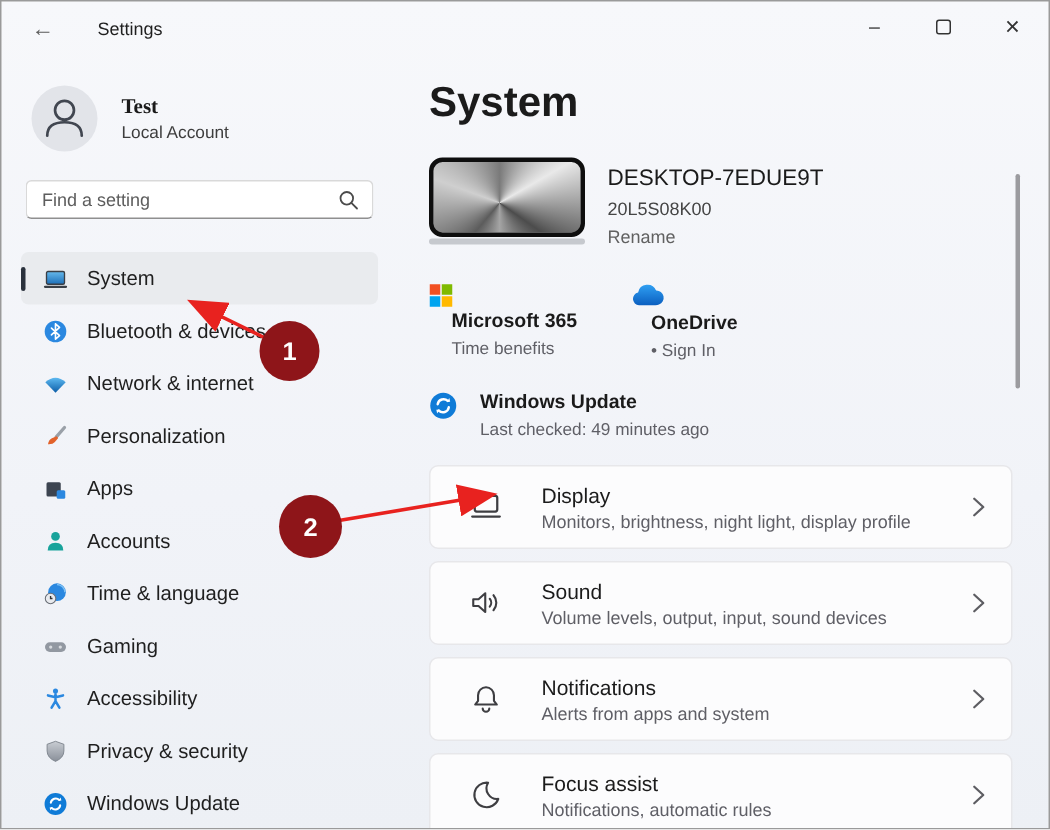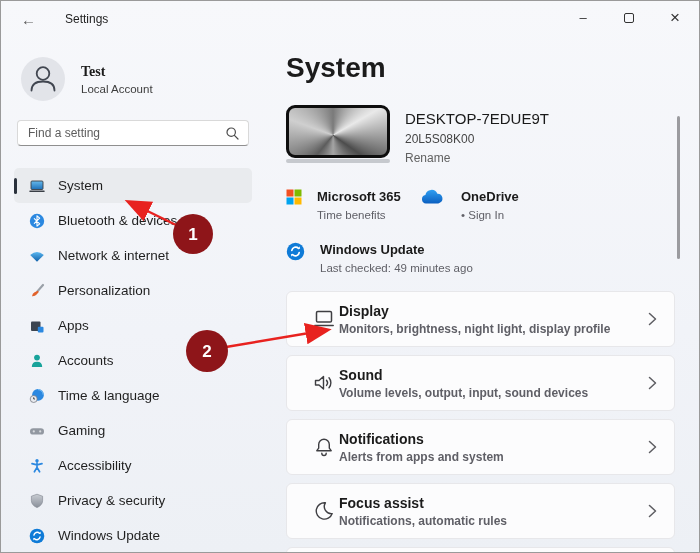--- a/index.html
+++ b/index.html
@@ -50,32 +50,32 @@
   .thumb-frame { width:104px; height:53px; border:3px solid #0e0e0e; border-radius:9px;
     background:conic-gradient(from 220deg at 45% 58%, #5c5c5c, #cfcfcf 70deg, #7a7a7a 140deg, #e9e9e9 200deg, #4c4c4c 265deg, #a5a5a5 320deg, #5c5c5c);
   }
   .thumb-base { margin-top:1px; height:4px; border-radius:2px; background:#c6c9ce; }
   .device-text { margin-left:15px; padding-top:5px; }
   .device-name { font-size:15px; font-weight:normal; color:#1a1a1a; }
   .device-model { font-size:12px; color:#454545; margin-top:5px; }
   .device-rename { font-size:12px; color:#616161; margin-top:5px; cursor:default; }
   
   .promo-row { display:flex; margin-top:22px; }
-  .promo { display:flex; }
+  .promo { display:flex;flex-direction:column; }
   .promo1 { width:133px; }
   .promo-ic { margin-top:2px; display:flex; }
   .promo-text { margin-left:15px; }
   .promo-title { font-size:13px; font-weight:bold; color:#1a1a1a; }
   .promo-sub { font-size:11.5px; color:#5f5f66; margin-top:4px; }
   .update-row { display:flex; margin-top:19px; }
   
   .cards { margin-top:17px; display:flex; flex-direction:column; gap:8px; }
   .card { height:56px; background:#fcfcfd; border:1px solid #e7e7ea; border-radius:6px; display:flex; align-items:center; padding:0 16px 0 25px; cursor:default; }
   .card-ic { width:24px; height:24px; display:flex; flex:0 0 24px; }
-  .card-text { flex:1; margin-left:3px;font-weight:bold; }
+  .card-text { flex:1; margin-left:25px; }
   .card-title { font-size:14px; color:#1b1b1b; }
   .card-sub { font-size:12px; color:#5f5f66; margin-top:3px; }
   .card-chev { display:flex; }
   .card.partial { height:10px; border-radius:6px 6px 0 0; }
   
   .scroll-thumb { position:absolute; right:19px; top:115px; width:3px; height:143px; border-radius:3px; background:#9b9b9f; }
   
   .overlay { position:absolute; left:0; top:0; width:698px; height:551px; pointer-events:none; z-index:40; }
 </style>
 </head>

